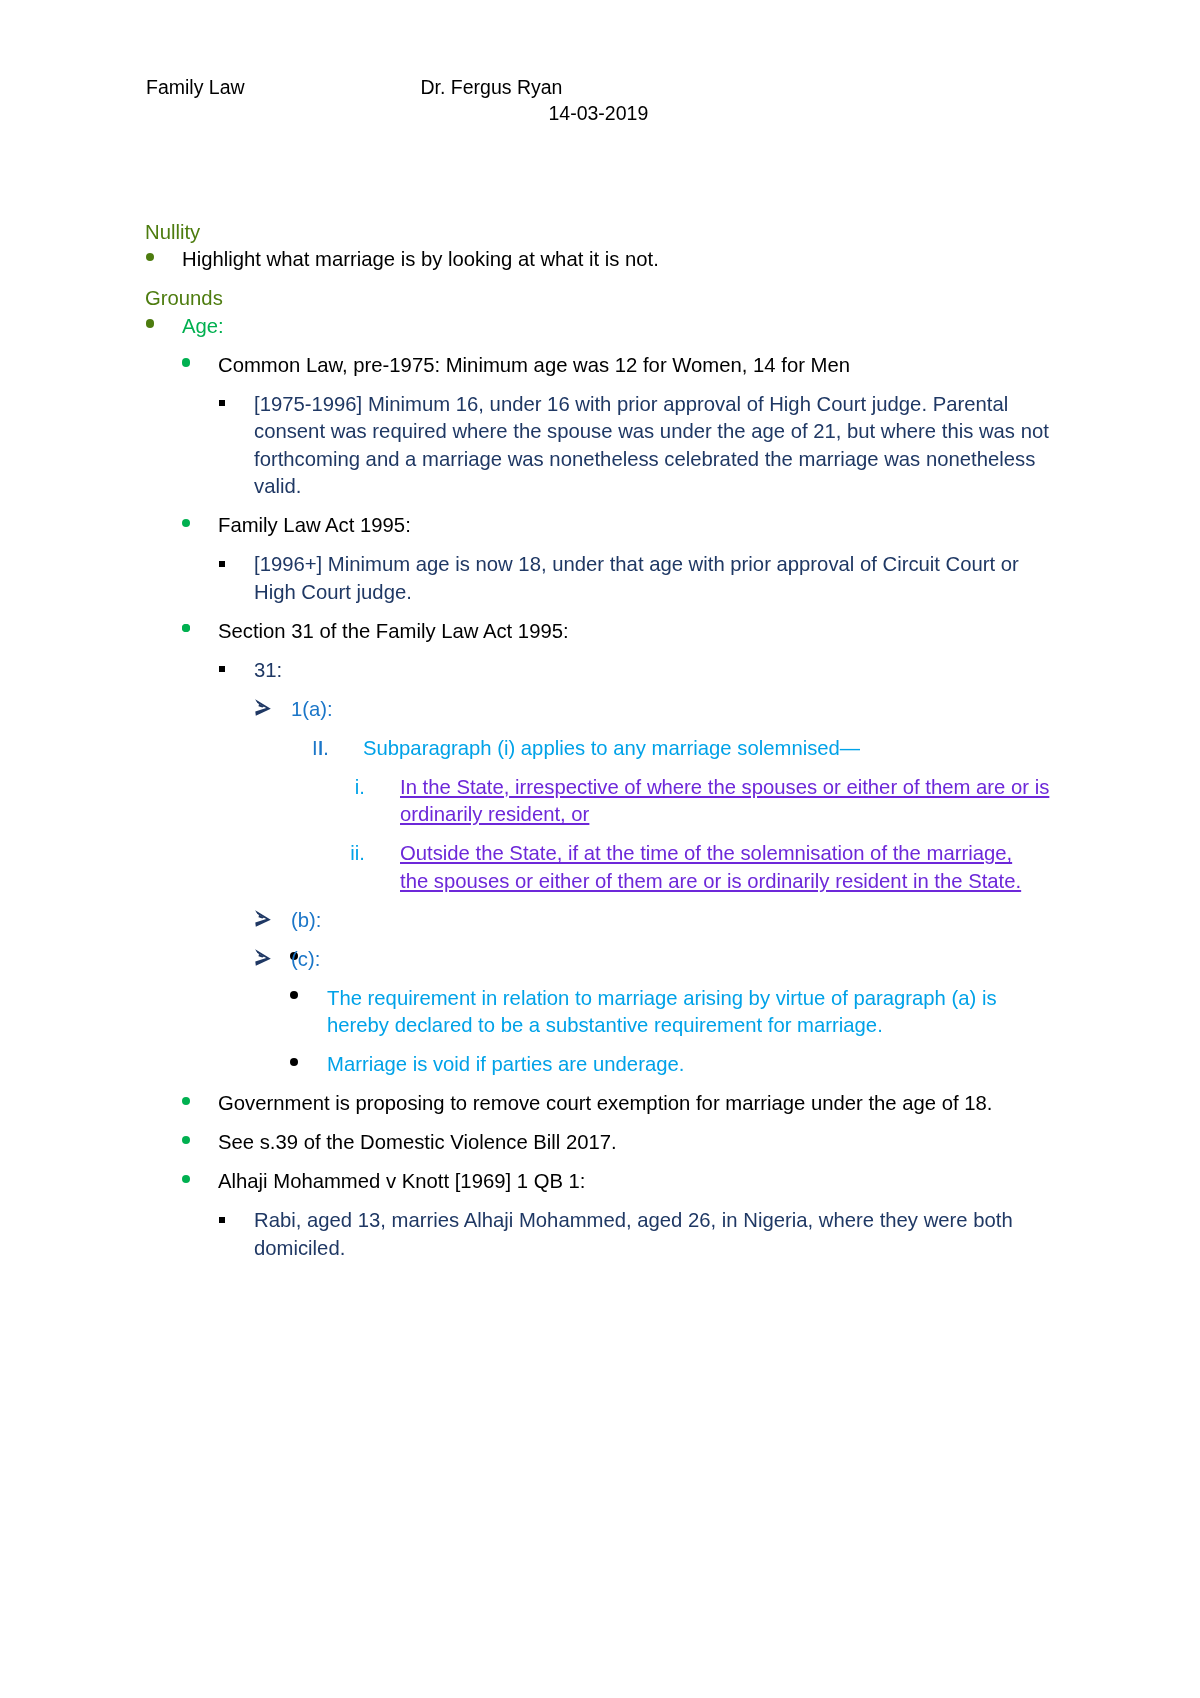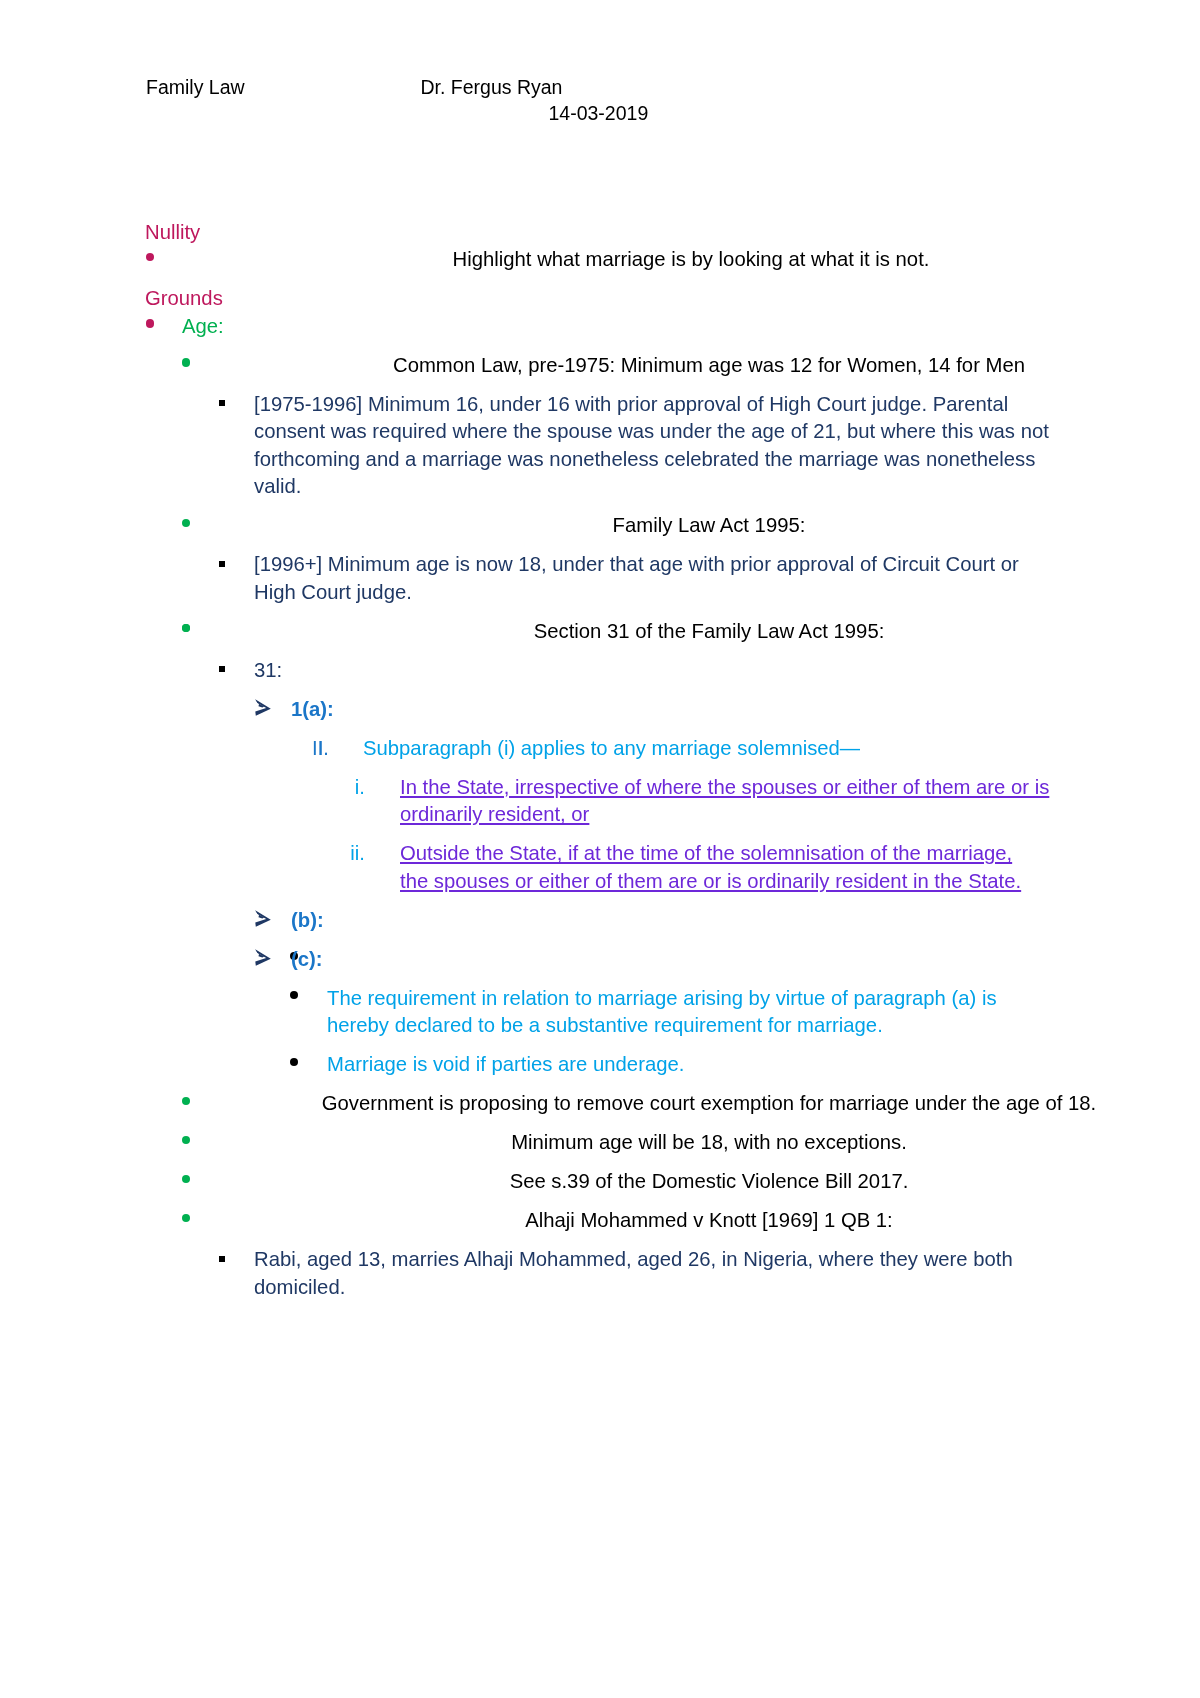--- a/index.html
+++ b/index.html
@@ -32,21 +32,21 @@
   
   .row > .tx{display:block;white-space:nowrap;}
 
   
   .l1{padding-left:182px;}
   .l1 > .mk{left:146px;}
   .l2{padding-left:218px;}
   .l2 > .mk{left:182px;}
   .l3{padding-left:254px;}
   .l3 > .mk{left:219px;}
-  .l4{padding-left:291px;font-weight:bold;}
+  .l4{padding-left:291px;}
   .l4 > .mk{left:254px;}
   .l5{padding-left:363px;}
   .l5 > .mk{left:286px;width:43px;text-align:right;}
   .l6{padding-left:400px;}
   .l6 > .mk{left:323px;width:42px;text-align:right;}
   .lb{padding-left:327px;}
   .lb > .mk{left:290px;}
 
   
   .dot{display:block;width:8.2px;height:8.2px;border-radius:50%;background:currentColor;}
@@ -54,22 +54,22 @@
   .mk.bdot{top:6.6px;}
   .mk.bsq{top:9.4px;}
   .mk.ar{line-height:0;top:3.0px;}
   .mk.ar svg{display:block;}
 
   .green{color:#00B050;}
   .navy{color:#1F3864;}
   .blue{color:#1B76C8;}
   .cyan{color:#00A2E8;}
   .amber{color:#6d28d9;text-decoration:underline;}
-  .black{color:#000;text-align:center;}
-  .red{color:#be185d;}
+  .black{color:#000;}
+  .red{color:#4d7c0f;}
 </style>
 </head>
 <body>
 
 <div class="page">
 
   <div class="hdr" style="left:146px;top:76.2px">Family Law</div>
   <div class="hdr" style="left:420.5px;top:76.2px">Dr. Fergus Ryan</div>
   <div class="hdr" style="left:548.5px;top:101.5px">14-03-2019</div>
 
@@ -192,26 +192,20 @@
       <div class="row l2">
         <span class="mk green bdot">
           <i class="dot"></i>
         </span>
         <span class="tx black">Government is proposing to remove court exemption for marriage under the age of 18.</span>
       </div>
       <div class="row l2">
         <span class="mk green bdot">
           <i class="dot"></i>
         </span>
-        <span class="tx black">Minimum age will be 18, with no exceptions.</span>
-      </div>
-      <div class="row l2">
-        <span class="mk green bdot">
-          <i class="dot"></i>
-        </span>
         <span class="tx black">See s.39 of the Domestic Violence Bill 2017.</span>
       </div>
       <div class="row l2">
         <span class="mk green bdot">
           <i class="dot"></i>
         </span>
         <span class="tx black">Alhaji Mohammed v Knott [1969] 1 QB 1:</span>
       </div>
       <div class="row l3">
         <span class="mk black bsq">

